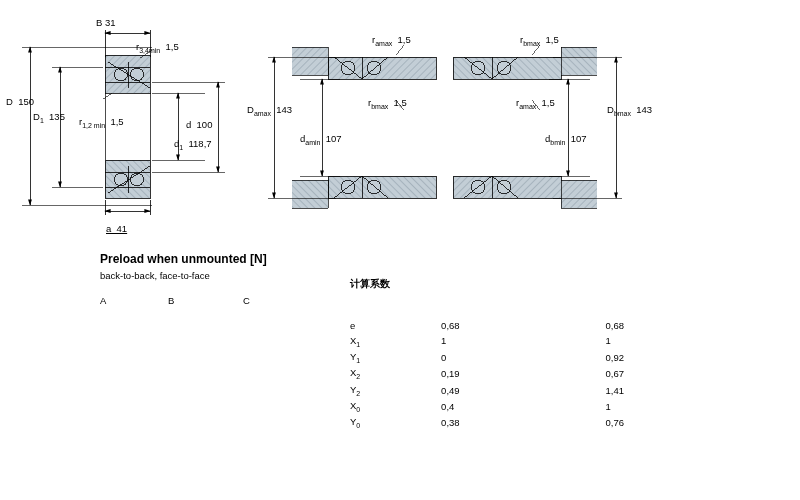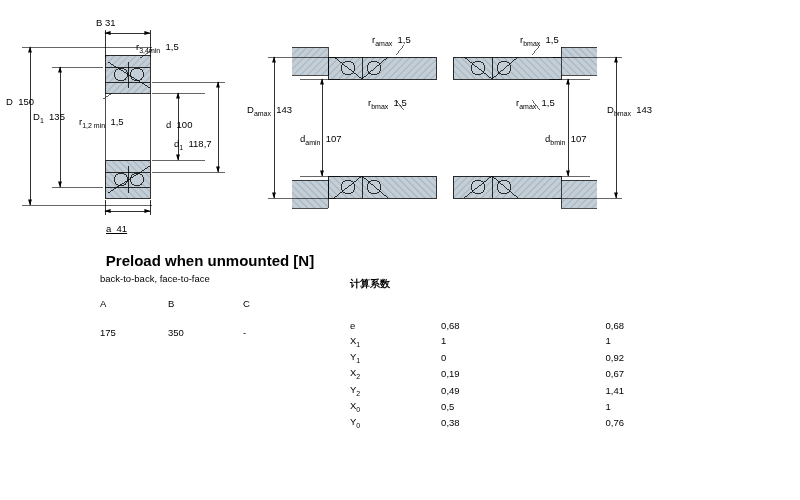--- a/index.html
+++ b/index.html
@@ -169,21 +169,21 @@
 </div>
 <div class="lbl" style="left:6px; top:90px;margin-top:7px;">
   D&nbsp; 150
 </div>
 <div class="lbl" style="left:79px; top:117px;">
   r<sub>1,2 min</sub>&nbsp; 1,5
 </div>
 <div class="lbl" style="left:33px; top:112px;">
   D<sub>1</sub>&nbsp; 135
 </div>
-<div class="lbl" style="left:166px; top:120px;text-align:right;">
+<div class="lbl" style="left:186px; top:120px;text-align:right;">
   d&nbsp; 100
 </div>
 <div class="lbl" style="left:174px; top:139px;">
   d<sub>1</sub>&nbsp; 118,7
 </div>
 <div class="lbl" style="left:106px; top:224px;text-decoration:underline;">
   a&nbsp; 41
 </div>
 
 <div class="lbl" style="left:372px; top:35px;">
@@ -205,37 +205,32 @@
   D<sub>bmax</sub>&nbsp; 143
 </div>
 <div class="lbl" style="left:300px; top:134px;">
   d<sub>amin</sub>&nbsp; 107
 </div>
 <div class="lbl" style="left:545px; top:134px;">
   d<sub>bmin</sub>&nbsp; 107
 </div>
 
 <div class="tbl" style="left:100px; top:252px; width:220px;">
-  <div class="bold" style="font-size:15px;text-align:center;">Preload when unmounted [N]</div>
+  <div class="bold" style="font-size:12px;">Preload when unmounted [N]</div>
   <div style="font-size:9.5px; margin-top:4px;">back-to-back, face-to-face</div>
   <table style="margin-top:14px; width:190px;">
     <tbody>
         <tr>
       <td style="width:68px;">A</td>
       <td style="width:75px;">B</td>
       <td>C</td>
     </tr>
     <tr style="height:14px;">
           <td colspan="3"></td>
         </tr>
-    <tr>
-      <td>175</td>
-      <td>350</td>
-      <td>-</td>
-    </tr>
   </tbody>
     </table>
 </div>
 
 <div class="tbl" style="left:350px; top:252px; width:430px;margin-top:25px;">
   <div class="bold" style="font-size:10px;">计算系数</div>
   <table style="margin-top:21px; width:420px;">
     <tbody>
     <tr style="height:8px;">
           <td colspan="3"></td>
@@ -260,21 +255,21 @@
       <td>0,19</td>
       <td>0,67</td>
     </tr>
     <tr>
       <td>Y<sub>2</sub></td>
       <td>0,49</td>
       <td>1,41</td>
     </tr>
     <tr>
       <td>X<sub>0</sub></td>
-      <td>0,5</td>
+      <td>0,4</td>
       <td>1</td>
     </tr>
     <tr>
       <td>Y<sub>0</sub></td>
       <td>0,38</td>
       <td>0,76</td>
     </tr>
   </tbody>
     </table>
 </div>

